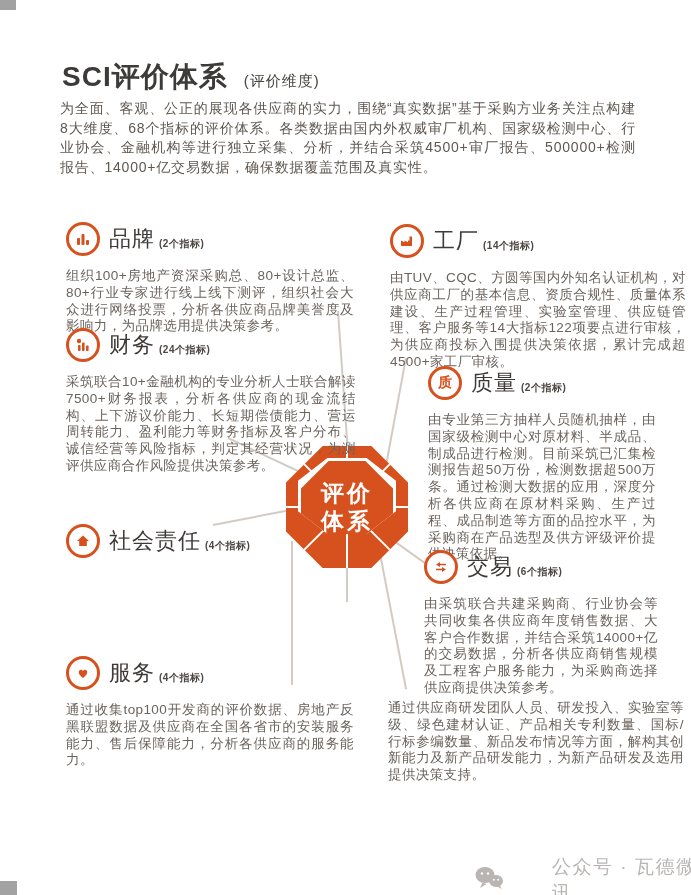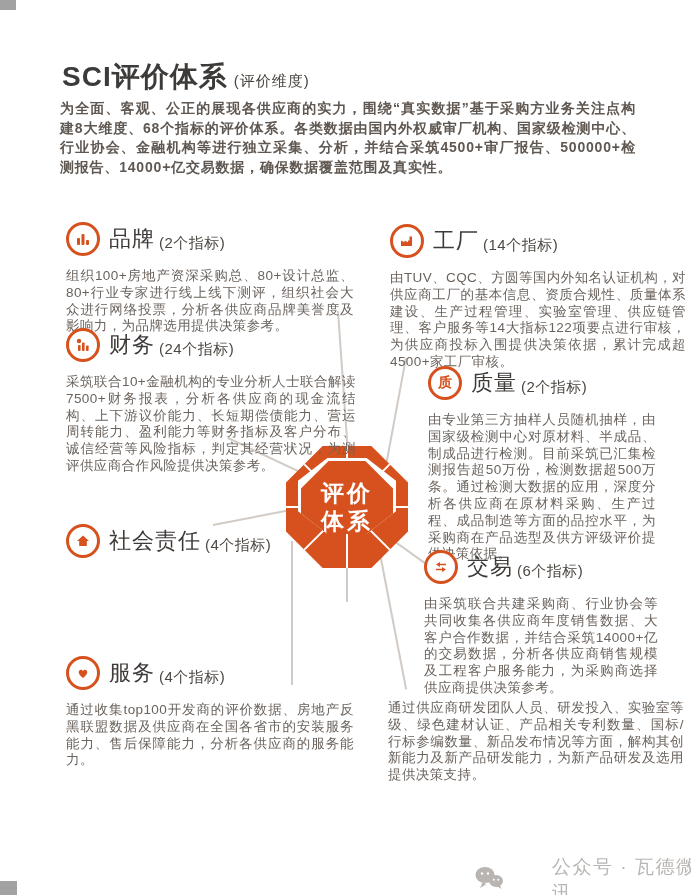--- a/index.html
+++ b/index.html
@@ -6,32 +6,32 @@
   body{font-family:"Liberation Sans","DejaVu Sans",sans-serif;}
   #page{position:relative;width:691px;height:895px;background:#ffffff;overflow:hidden;padding-left:8px;}
 
   .corner-box{position:absolute;background:#a2a2a2;}
   #corner-top{left:0;top:0;width:16px;height:10px;}
   #corner-bottom{left:0;top:881px;width:17px;height:14px;}
 
   
   .header{position:absolute;left:62px;top:58px;display:flex;align-items:baseline;}
   .page-title{font-size:28px;font-weight:bold;color:#3d3b39;letter-spacing:1px;}
-  .page-title-suffix{font-size:15px;color:#48443f;margin-left:6px;letter-spacing:1px;}
+  .page-title-suffix{font-size:15px;color:#48443f;margin-left:16px;letter-spacing:1px;}
   .intro{position:absolute;left:60px;top:99px;width:576px;font-size:14px;line-height:19.5px;
-         color:#5f5751;text-align:justify;letter-spacing:0.8px;font-weight:bold;}
+         color:#5f5751;text-align:justify;letter-spacing:0.8px;}
 
   
   .section{position:absolute;z-index:3;}
   .sec-head{display:flex;align-items:center;}
   .sec-icon{width:28px;height:28px;border:3px solid #d6511d;border-radius:50%;
             display:flex;align-items:center;justify-content:center;flex:0 0 auto;background:#fff;}
   .sec-icon svg{display:block;}
   .sec-name{font-size:22px;font-weight:normal;color:#3e3a38;margin-left:9px;letter-spacing:1px;}
-  .sec-count{font-size:15px;font-weight:normal;color:#4c4742;margin-left:4px;margin-top:9px;letter-spacing:0.5px;}
+  .sec-count{font-size:10px;font-weight:bold;color:#4c4742;margin-left:4px;margin-top:9px;letter-spacing:0.5px;}
   .sec-desc{margin-top:12px;font-size:13.5px;line-height:16.8px;color:#6b635d;
             text-align:justify;letter-spacing:0.4px;}
   .q-glyph{font-size:14px;font-weight:bold;color:#d6511d;}
 
   #sec-brand  {left:66px; top:222px;width:288px;}
   #sec-finance{left:66px; top:328px;width:290px;}
   #sec-social {left:66px; top:524px;width:252px;}
   #sec-service{left:66px; top:656px;width:288px;}
   #sec-factory{left:390px;top:224px;width:296px;}
   #sec-quality{left:428px;top:366px;width:228px;}

